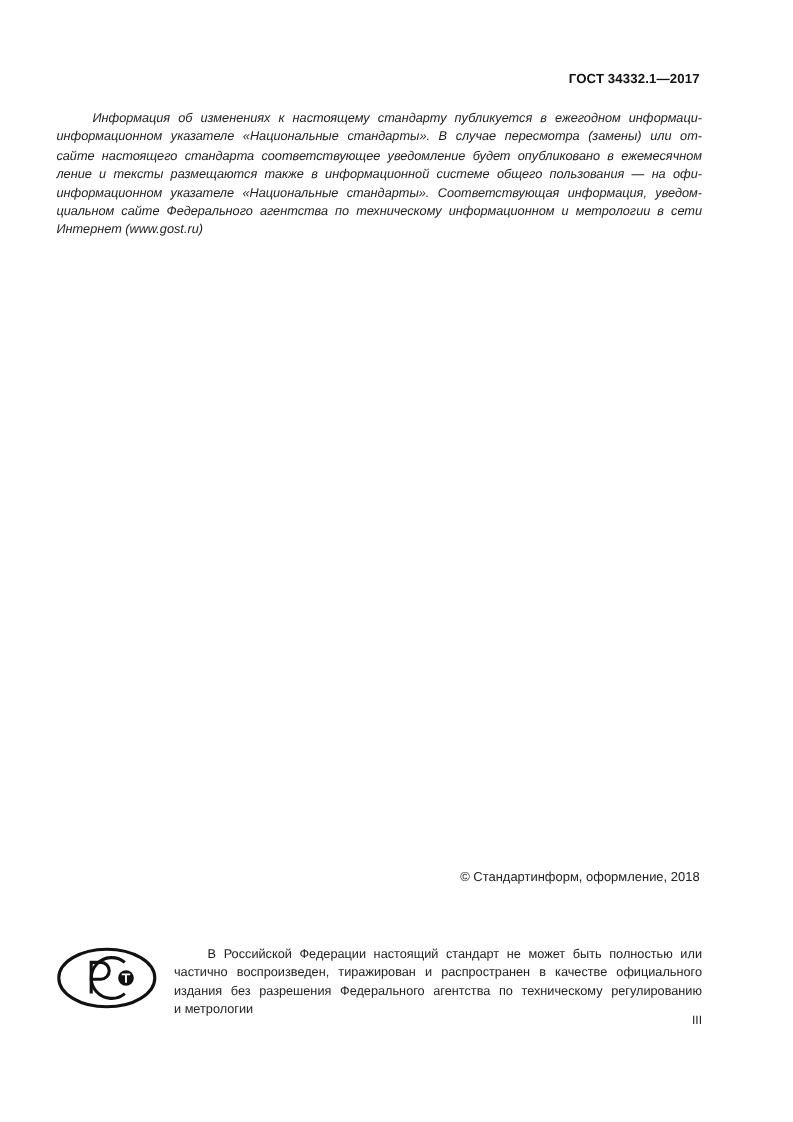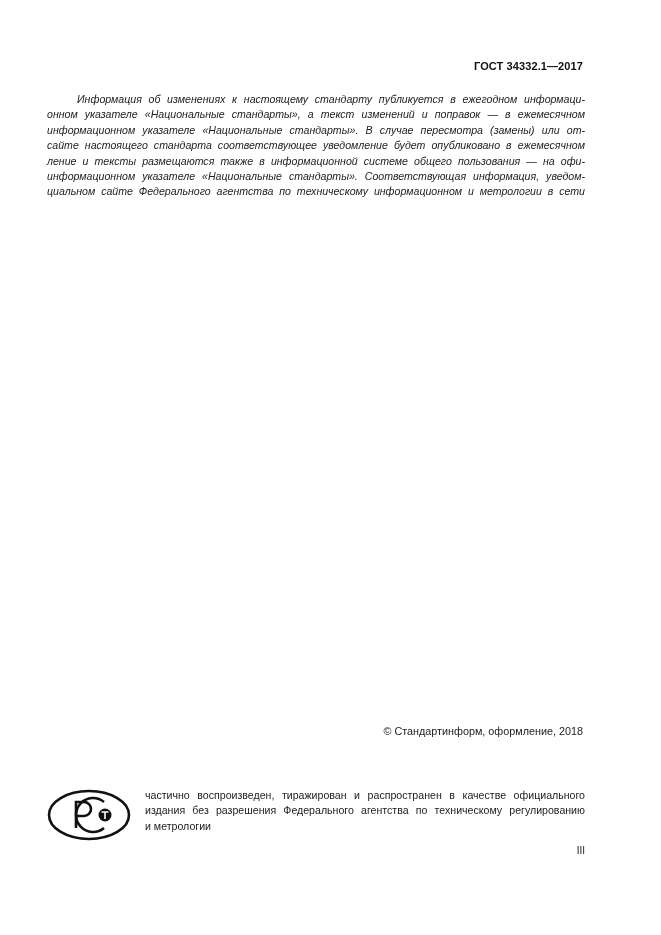--- a/index.html
+++ b/index.html
@@ -90,43 +90,44 @@
       color: #222;
     }
   </style>
 </head>
 <body>
 
 <div class="page-header">ГОСТ 34332.1—2017</div>
 
 <div class="info-block">
   <span class="info-line first">Информация об изменениях к настоящему стандарту публикуется в ежегодном информаци-</span>
-  <span class="info-line">онном указателе «Национальные стандарты», а текст изменений и поправок — в ежемесячном</span>
   <span class="info-line">информационном указателе «Национальные стандарты». В случае пересмотра (замены) или от-</span>
   <span class="info-line">сайте настоящего стандарта соответствующее уведомление будет опубликовано в ежемесячном</span>
   <span class="info-line">ление и тексты размещаются также в информационной системе общего пользования — на офи-</span>
   <span class="info-line">информационном указателе «Национальные стандарты». Соответствующая информация, уведом-</span>
   <span class="info-line">циальном сайте Федерального агентства по техническому информационном и метрологии в сети</span>
+  <span class="info-line last">Интернет (www.gost.ru)</span>
 </div>
 
 <div class="copyright">© Стандартинформ, оформление, 2018</div>
 
 <div class="logo">
   <svg width="86" height="54" viewBox="0 0 86 54" xmlns="http://www.w3.org/2000/svg">
 
     <ellipse cx="43" cy="27" rx="40" ry="24" fill="none" stroke="#111" stroke-width="2.6"></ellipse>
 
     <path d="M58 14 A17 17 0 1 0 58 40" fill="none" stroke="#111" stroke-width="2.6"></path>
 
     <path d="M30 40 L30 14 L38 14 A7 7 0 0 1 38 28 L30 28" fill="none" stroke="#111" stroke-width="2.6"></path>
 
     <circle cx="59" cy="27" r="6.5" fill="#111"></circle>
     <path d="M55.5 24 L62.5 24 M59 24 L59 31" stroke="#fff" stroke-width="1.6" fill="none"></path>
   </svg>
 </div>
 
 <div class="rights-block">
+  <span class="rights-line first">В Российской Федерации настоящий стандарт не может быть полностью или</span>
   <span class="rights-line">частично воспроизведен, тиражирован и распространен в качестве официального</span>
   <span class="rights-line">издания без разрешения Федерального агентства по техническому регулированию</span>
   <span class="rights-line last">и метрологии</span>
 </div>
 
 <div class="page-number">III</div>
 
 </body></html>

